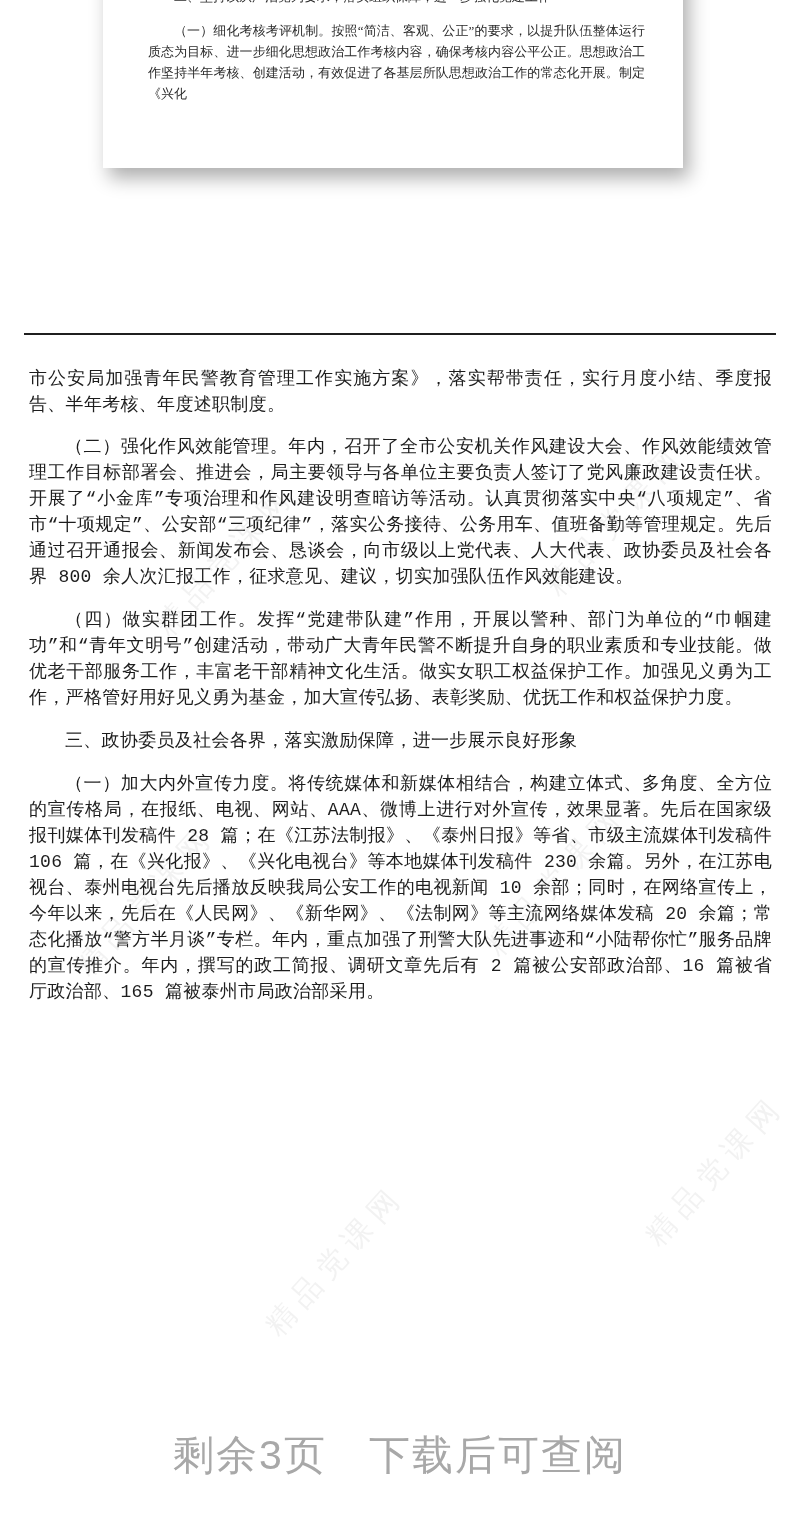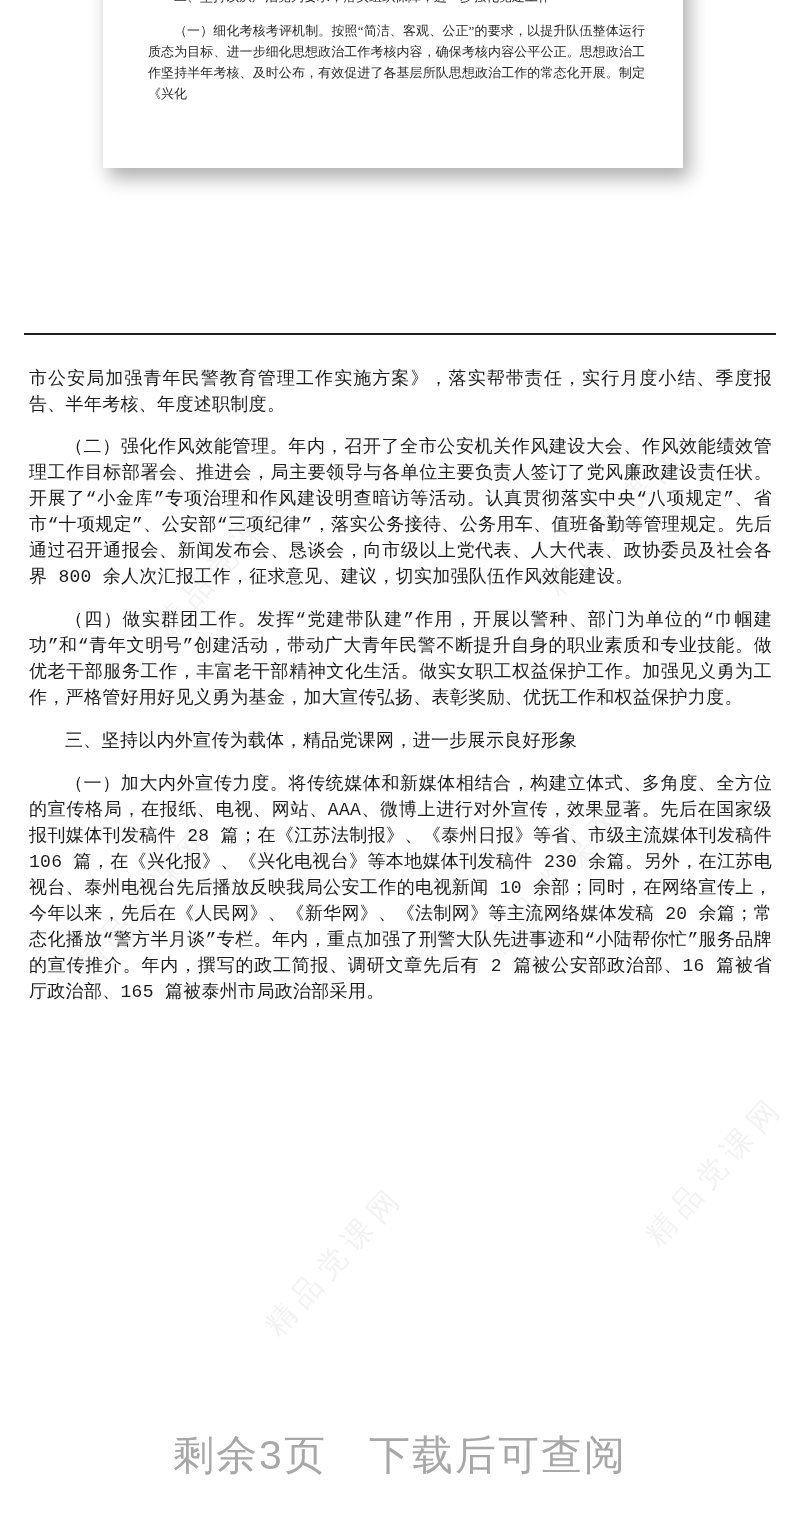--- a/index.html
+++ b/index.html
@@ -100,38 +100,38 @@
   .footer-notice .remaining { margin-right: 42px; }
 </style>
 </head>
 <body>
 
 <div class="screen">
 
   <div class="page-card">
     <div class="page-card-inner">
       <p class="card-heading">二、坚持以从严治党为要求，落实组织保障，进一步强化党建工作</p>
-      <p class="card-para">（一）细化考核考评机制。按照“简洁、客观、公正”的要求，以提升队伍整体运行质态为目标、进一步细化思想政治工作考核内容，确保考核内容公平公正。思想政治工作坚持半年考核、及时公布，有效促进了各基层所队思想政治工作的常态化开展。制定《兴化</p>
+      <p class="card-para">（一）细化考核考评机制。按照“简洁、客观、公正”的要求，以提升队伍整体运行质态为目标、进一步细化思想政治工作考核内容，确保考核内容公平公正。思想政治工作坚持半年考核、创建活动，有效促进了各基层所队思想政治工作的常态化开展。制定《兴化</p>
     </div>
   </div>
 
   <div class="page-divider"></div>
 
   <div class="wm wm1">精品党课网</div>
   <div class="wm wm2">精品党课网</div>
   <div class="wm wm3">精品党课网</div>
   <div class="wm wm4">精品党课网</div>
   <div class="wm wm5">精品党课网</div>
   <div class="wm wm6">精品党课网</div>
 
   <div class="doc-body">
       <p class="para">市公安局加强青年民警教育管理工作实施方案》，落实帮带责任，实行月度小结、季度报告、半年考核、年度述职制度。</p>
       <p class="para indent">（二）强化作风效能管理。年内，召开了全市公安机关作风建设大会、作风效能绩效管理工作目标部署会、推进会，局主要领导与各单位主要负责人签订了党风廉政建设责任状。开展了“小金库”专项治理和作风建设明查暗访等活动。认真贯彻落实中央“八项规定”、省市“十项规定”、公安部“三项纪律”，落实公务接待、公务用车、值班备勤等管理规定。先后通过召开通报会、新闻发布会、恳谈会，向市级以上党代表、人大代表、政协委员及社会各界 800 余人次汇报工作，征求意见、建议，切实加强队伍作风效能建设。</p>
       <p class="para indent">（四）做实群团工作。发挥“党建带队建”作用，开展以警种、部门为单位的“巾帼建功”和“青年文明号”创建活动，带动广大青年民警不断提升自身的职业素质和专业技能。做优老干部服务工作，丰富老干部精神文化生活。做实女职工权益保护工作。加强见义勇为工作，严格管好用好见义勇为基金，加大宣传弘扬、表彰奖励、优抚工作和权益保护力度。</p>
-      <p class="para indent">三、坚持以内外宣传为载体，精品党课网，进一步展示良好形象</p>
+      <p class="para indent">三、政协委员及社会各界，落实激励保障，进一步展示良好形象</p>
       <p class="para indent">（一）加大内外宣传力度。将传统媒体和新媒体相结合，构建立体式、多角度、全方位的宣传格局，在报纸、电视、网站、AAA、微博上进行对外宣传，效果显著。先后在国家级报刊媒体刊发稿件 28 篇；在《江苏法制报》、《泰州日报》等省、市级主流媒体刊发稿件 106 篇，在《兴化报》、《兴化电视台》等本地媒体刊发稿件 230 余篇。另外，在江苏电视台、泰州电视台先后播放反映我局公安工作的电视新闻 10 余部；同时，在网络宣传上，今年以来，先后在《人民网》、《新华网》、《法制网》等主流网络媒体发稿 20 余篇；常态化播放“警方半月谈”专栏。年内，重点加强了刑警大队先进事迹和“小陆帮你忙”服务品牌的宣传推介。年内，撰写的政工简报、调研文章先后有 2 篇被公安部政治部、16 篇被省厅政治部、165 篇被泰州市局政治部采用。</p>
     </div>
 
   <div class="footer-notice">
     <span class="remaining">剩余3页</span><span>下载后可查阅</span>
   </div>
 
 </div>
 
 </body></html>

